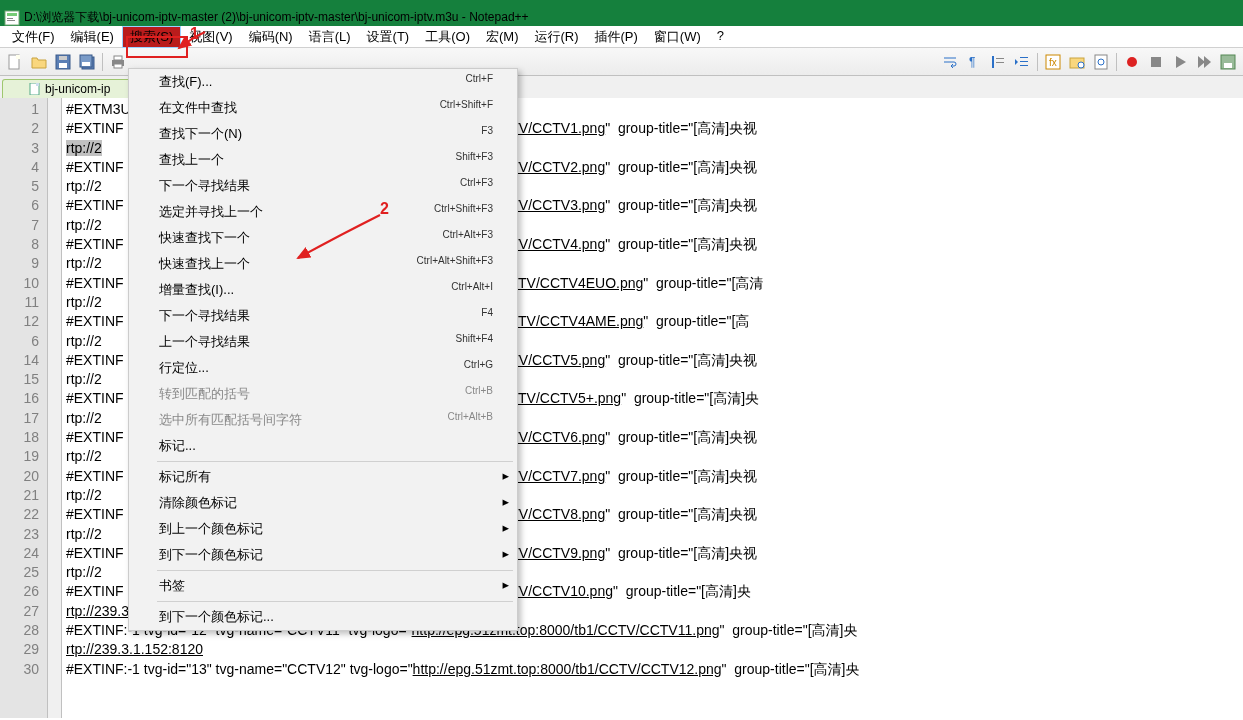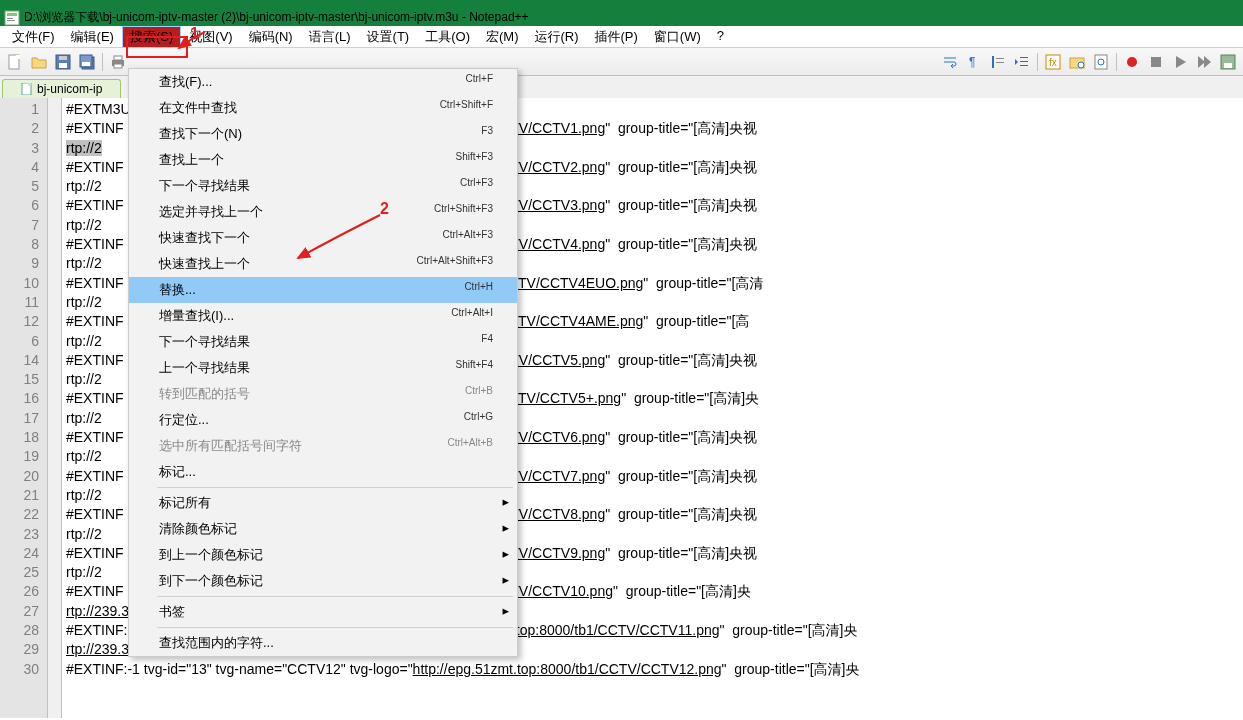--- a/index.html
+++ b/index.html
@@ -7,21 +7,21 @@
 .titlebar { height:26px; background:#15803d; display:flex; align-items:flex-end; padding:0 4px; gap:4px; }
 .title-icon { width:16px; height:16px; }
 .title-text { font-size:12px; color:#000; }
 .menubar { height:22px; display:flex; align-items:flex-start; padding:0 4px; gap:0; border-bottom:1px solid #d0d0d0; }
 .menu-item { padding:2px 8px; cursor:default; font-size:13px; }
 .menu-item.active { background:#b91c1c; border:1px solid #99d1ff; padding:1px 7px; }
 .toolbar { height:28px; background:linear-gradient(#f8f8f8,#ececec); border-bottom:1px solid #c0c0c0; display:flex; align-items:center; padding:0 4px; gap:2px; }
 .tb-icon { width:22px; height:22px; display:flex; align-items:center; justify-content:center; }
 .tb-sep { width:1px; height:18px; background:#c0c0c0; margin:0 2px; }
 .tabbar { height:22px; background:#f0f0f0; display:flex; align-items:flex-end; padding-left:2px; }
-.tab { background:#e6f2d8; border:1px solid #9fc76f; border-bottom:none; padding:2px 18px; font-size:12px; display:flex; align-items:center; gap:4px; border-radius:3px 3px 0 0; }
+.tab { background:#e6f2d8; border:1px solid #9fc76f; border-bottom:none; padding:2px 26px; font-size:12px; display:flex; align-items:center; gap:4px; border-radius:3px 3px 0 0; }
 .editor { display:flex; height:620px; background:#fff; font-family:Consolas,"Courier New",monospace; font-size:14px; position:relative; }
 .gutter { width:48px; background:#e4e4e4; border-right:1px solid #c0c0c0; text-align:right; color:#808080; padding:2px 8px 0 0; line-height:19.3px; }
 .fold { width:14px; background:#f0f0f0; border-right:1px solid #c0c0c0; }
 .code { flex:1; padding:2px 0 0 4px; line-height:19.3px; white-space:pre; overflow:hidden; }
 .code-line { height:19.3px; }
 .sel { background:#c0c0c0; }
 .url { text-decoration:underline; color:#000; }
 .dropdown { position:absolute; left:128px; top:68px; width:390px; background:#f2f2f2; border:1px solid #ccc; box-shadow:3px 3px 6px rgba(0,0,0,0.25); z-index:100; }
 .dd-item { display:flex; justify-content:space-between; padding:4px 24px 4px 30px; font-size:13px; cursor:default; position:relative; }
 .dd-item.highlight { background:#91c9f7; }
@@ -253,44 +253,40 @@
       <span class="dd-shortcut">Ctrl+Shift+F3</span>
     </div>
     <div class="dd-item">
       <span>快速查找下一个</span>
       <span class="dd-shortcut">Ctrl+Alt+F3</span>
     </div>
     <div class="dd-item">
       <span>快速查找上一个</span>
       <span class="dd-shortcut">Ctrl+Alt+Shift+F3</span>
     </div>
-    <div class="dd-item highlight">
-      <span>替换...</span>
-      <span class="dd-shortcut">Ctrl+H</span>
-    </div>
     <div class="dd-item">
       <span>增量查找(I)...</span>
       <span class="dd-shortcut">Ctrl+Alt+I</span>
     </div>
     <div class="dd-item">
       <span>下一个寻找结果</span>
       <span class="dd-shortcut">F4</span>
     </div>
     <div class="dd-item">
       <span>上一个寻找结果</span>
       <span class="dd-shortcut">Shift+F4</span>
+    </div>
+    <div class="dd-item">
+      <span>行定位...</span>
+      <span class="dd-shortcut">Ctrl+G</span>
     </div>
     <div class="dd-item disabled">
       <span>转到匹配的括号</span>
       <span class="dd-shortcut">Ctrl+B</span>
     </div>
-    <div class="dd-item">
-      <span>行定位...</span>
-      <span class="dd-shortcut">Ctrl+G</span>
-    </div>
     <div class="dd-item disabled">
       <span>选中所有匹配括号间字符</span>
       <span class="dd-shortcut">Ctrl+Alt+B</span>
     </div>
     <div class="dd-item">
       <span>标记...</span>
       <span class="dd-shortcut"></span>
     </div>
     <div class="dd-sep"></div>
     <div class="dd-item">
@@ -309,21 +305,21 @@
       <span>到下一个颜色标记</span>
       <span class="dd-arrow">▸</span>
     </div>
     <div class="dd-sep"></div>
     <div class="dd-item">
       <span>书签</span>
       <span class="dd-arrow">▸</span>
     </div>
     <div class="dd-sep"></div>
     <div class="dd-item">
-      <span>查找范围内的字符...</span>
+      <span>到下一个颜色标记...</span>
       <span class="dd-shortcut"></span>
     </div>
   </div>
 
 <div class="annotation ann1">1</div>
 <svg class="annotation arrow1 arrow-svg" width="40" height="30">
   <defs>
       <marker id="ah1" markerWidth="8" markerHeight="8" refX="6" refY="3" orient="auto">
         <path d="M0 0L7 3L0 6z" fill="#e02020"></path>
       </marker>

